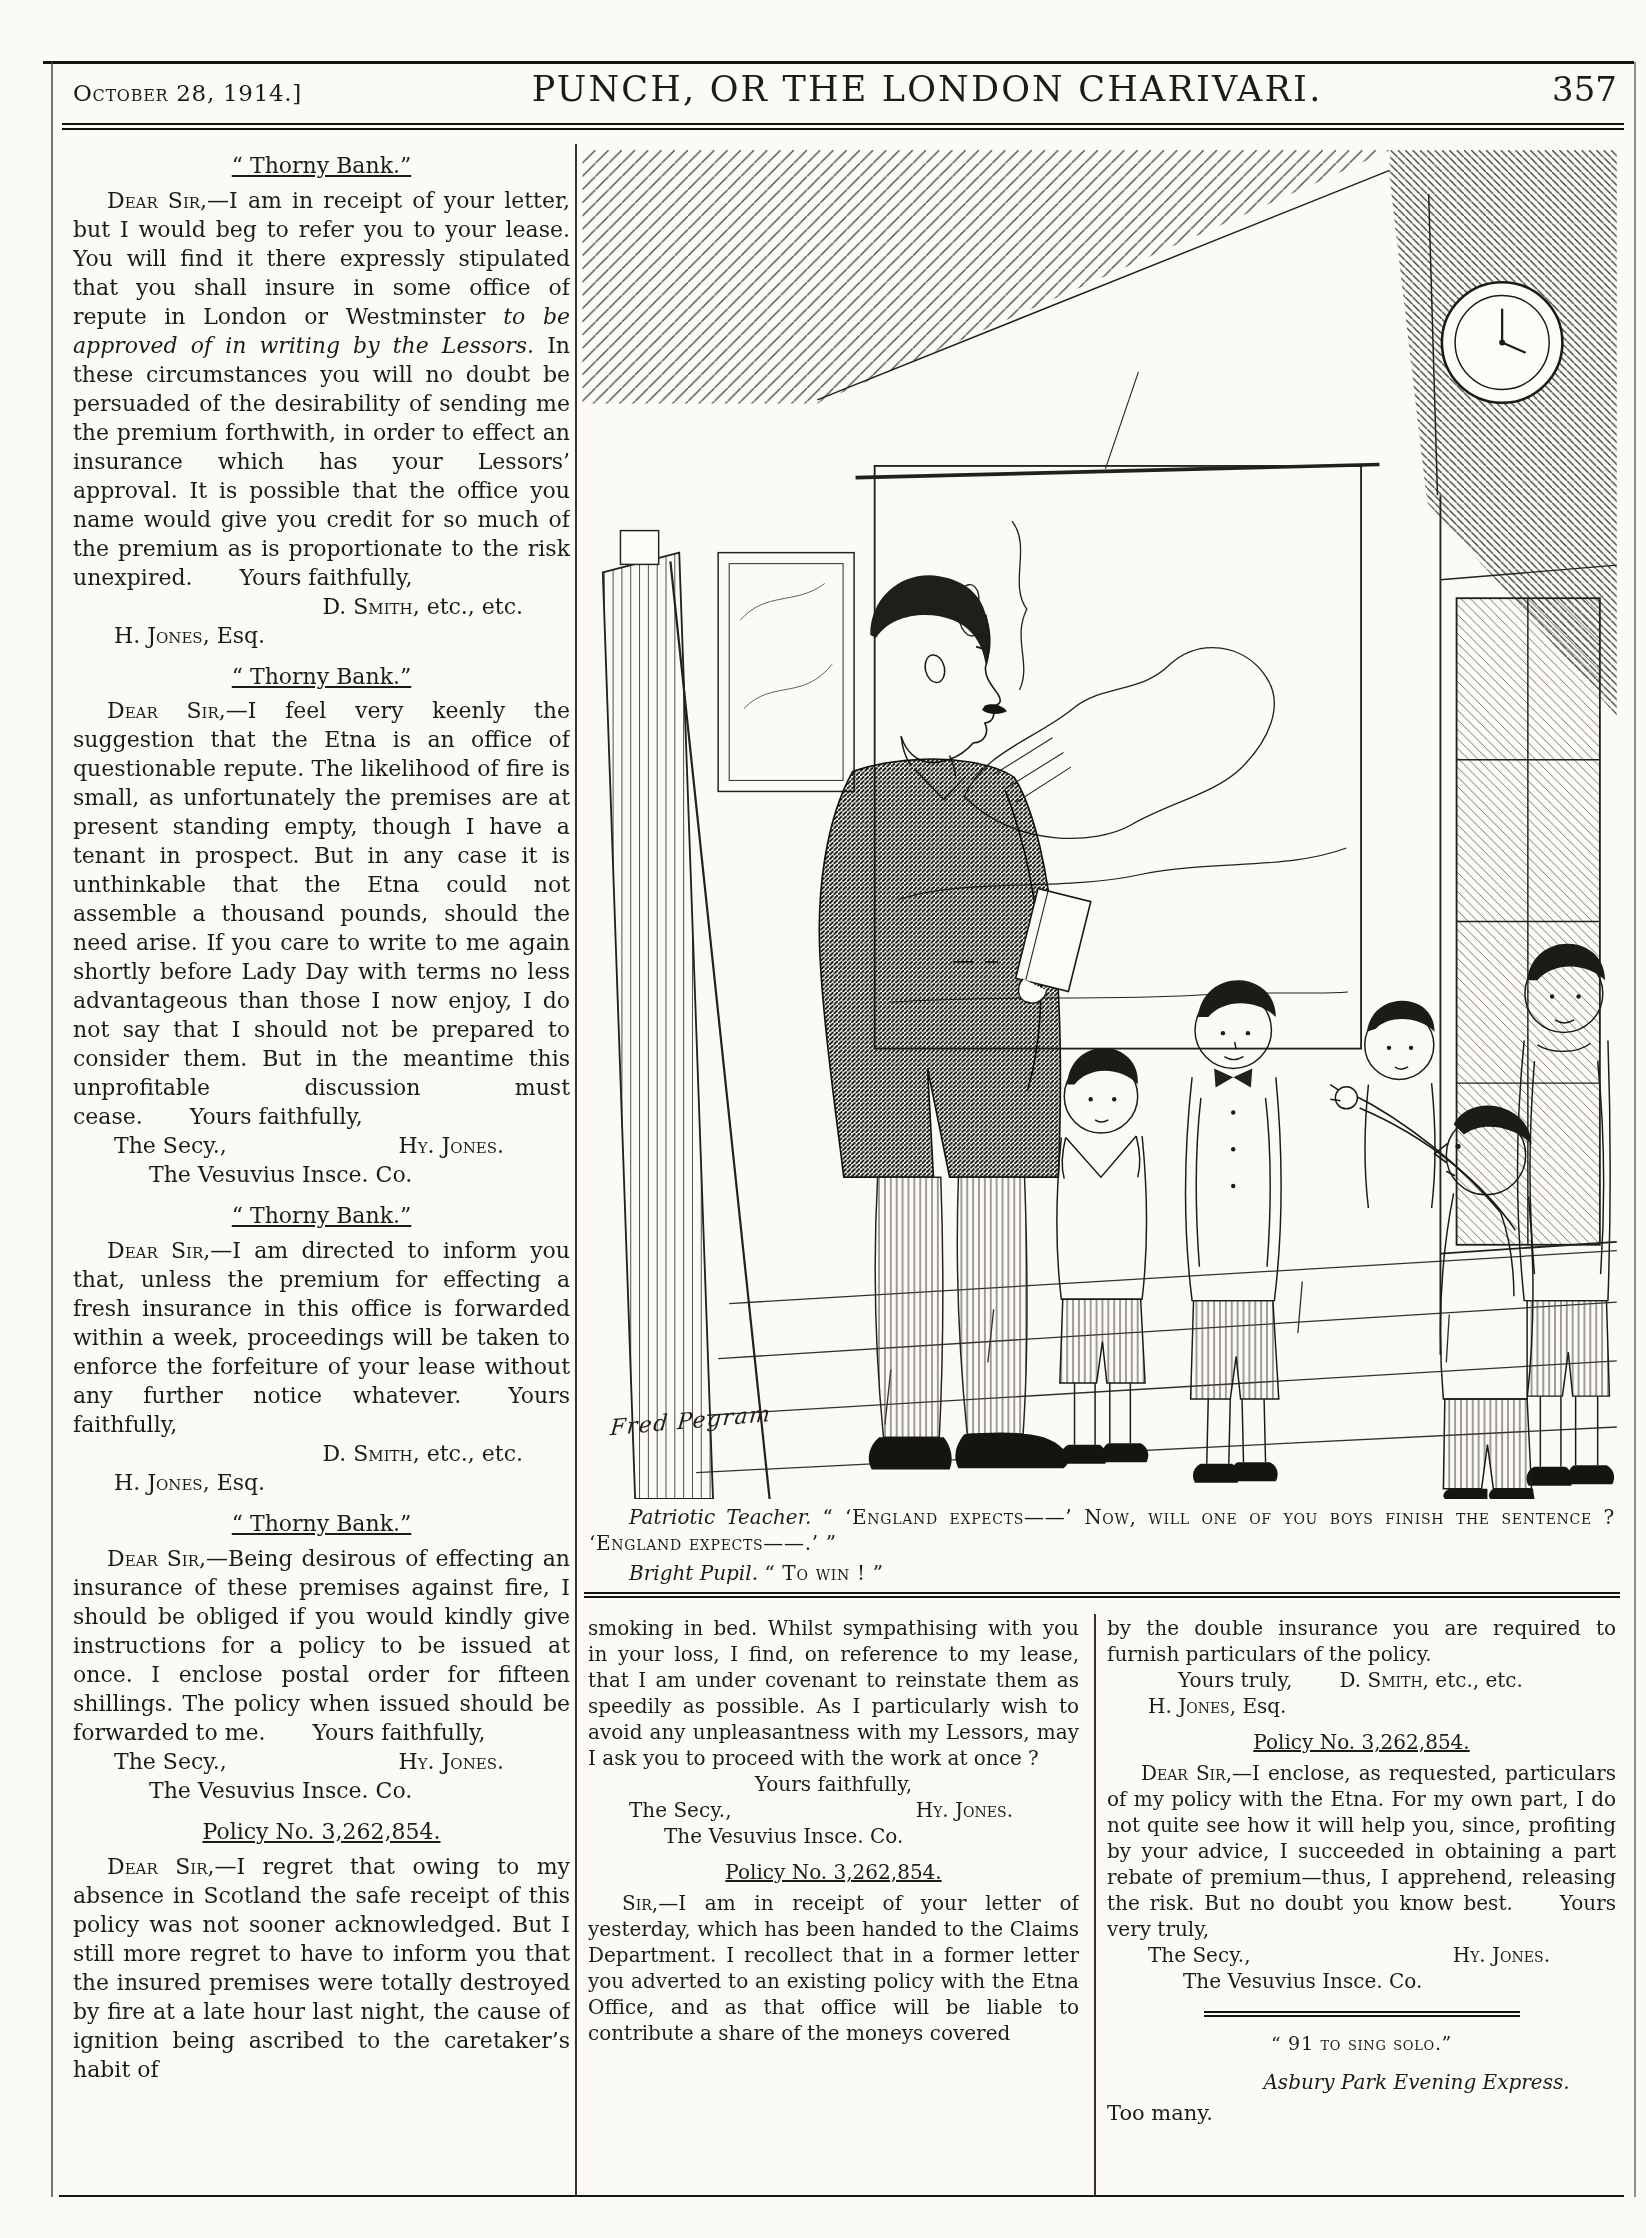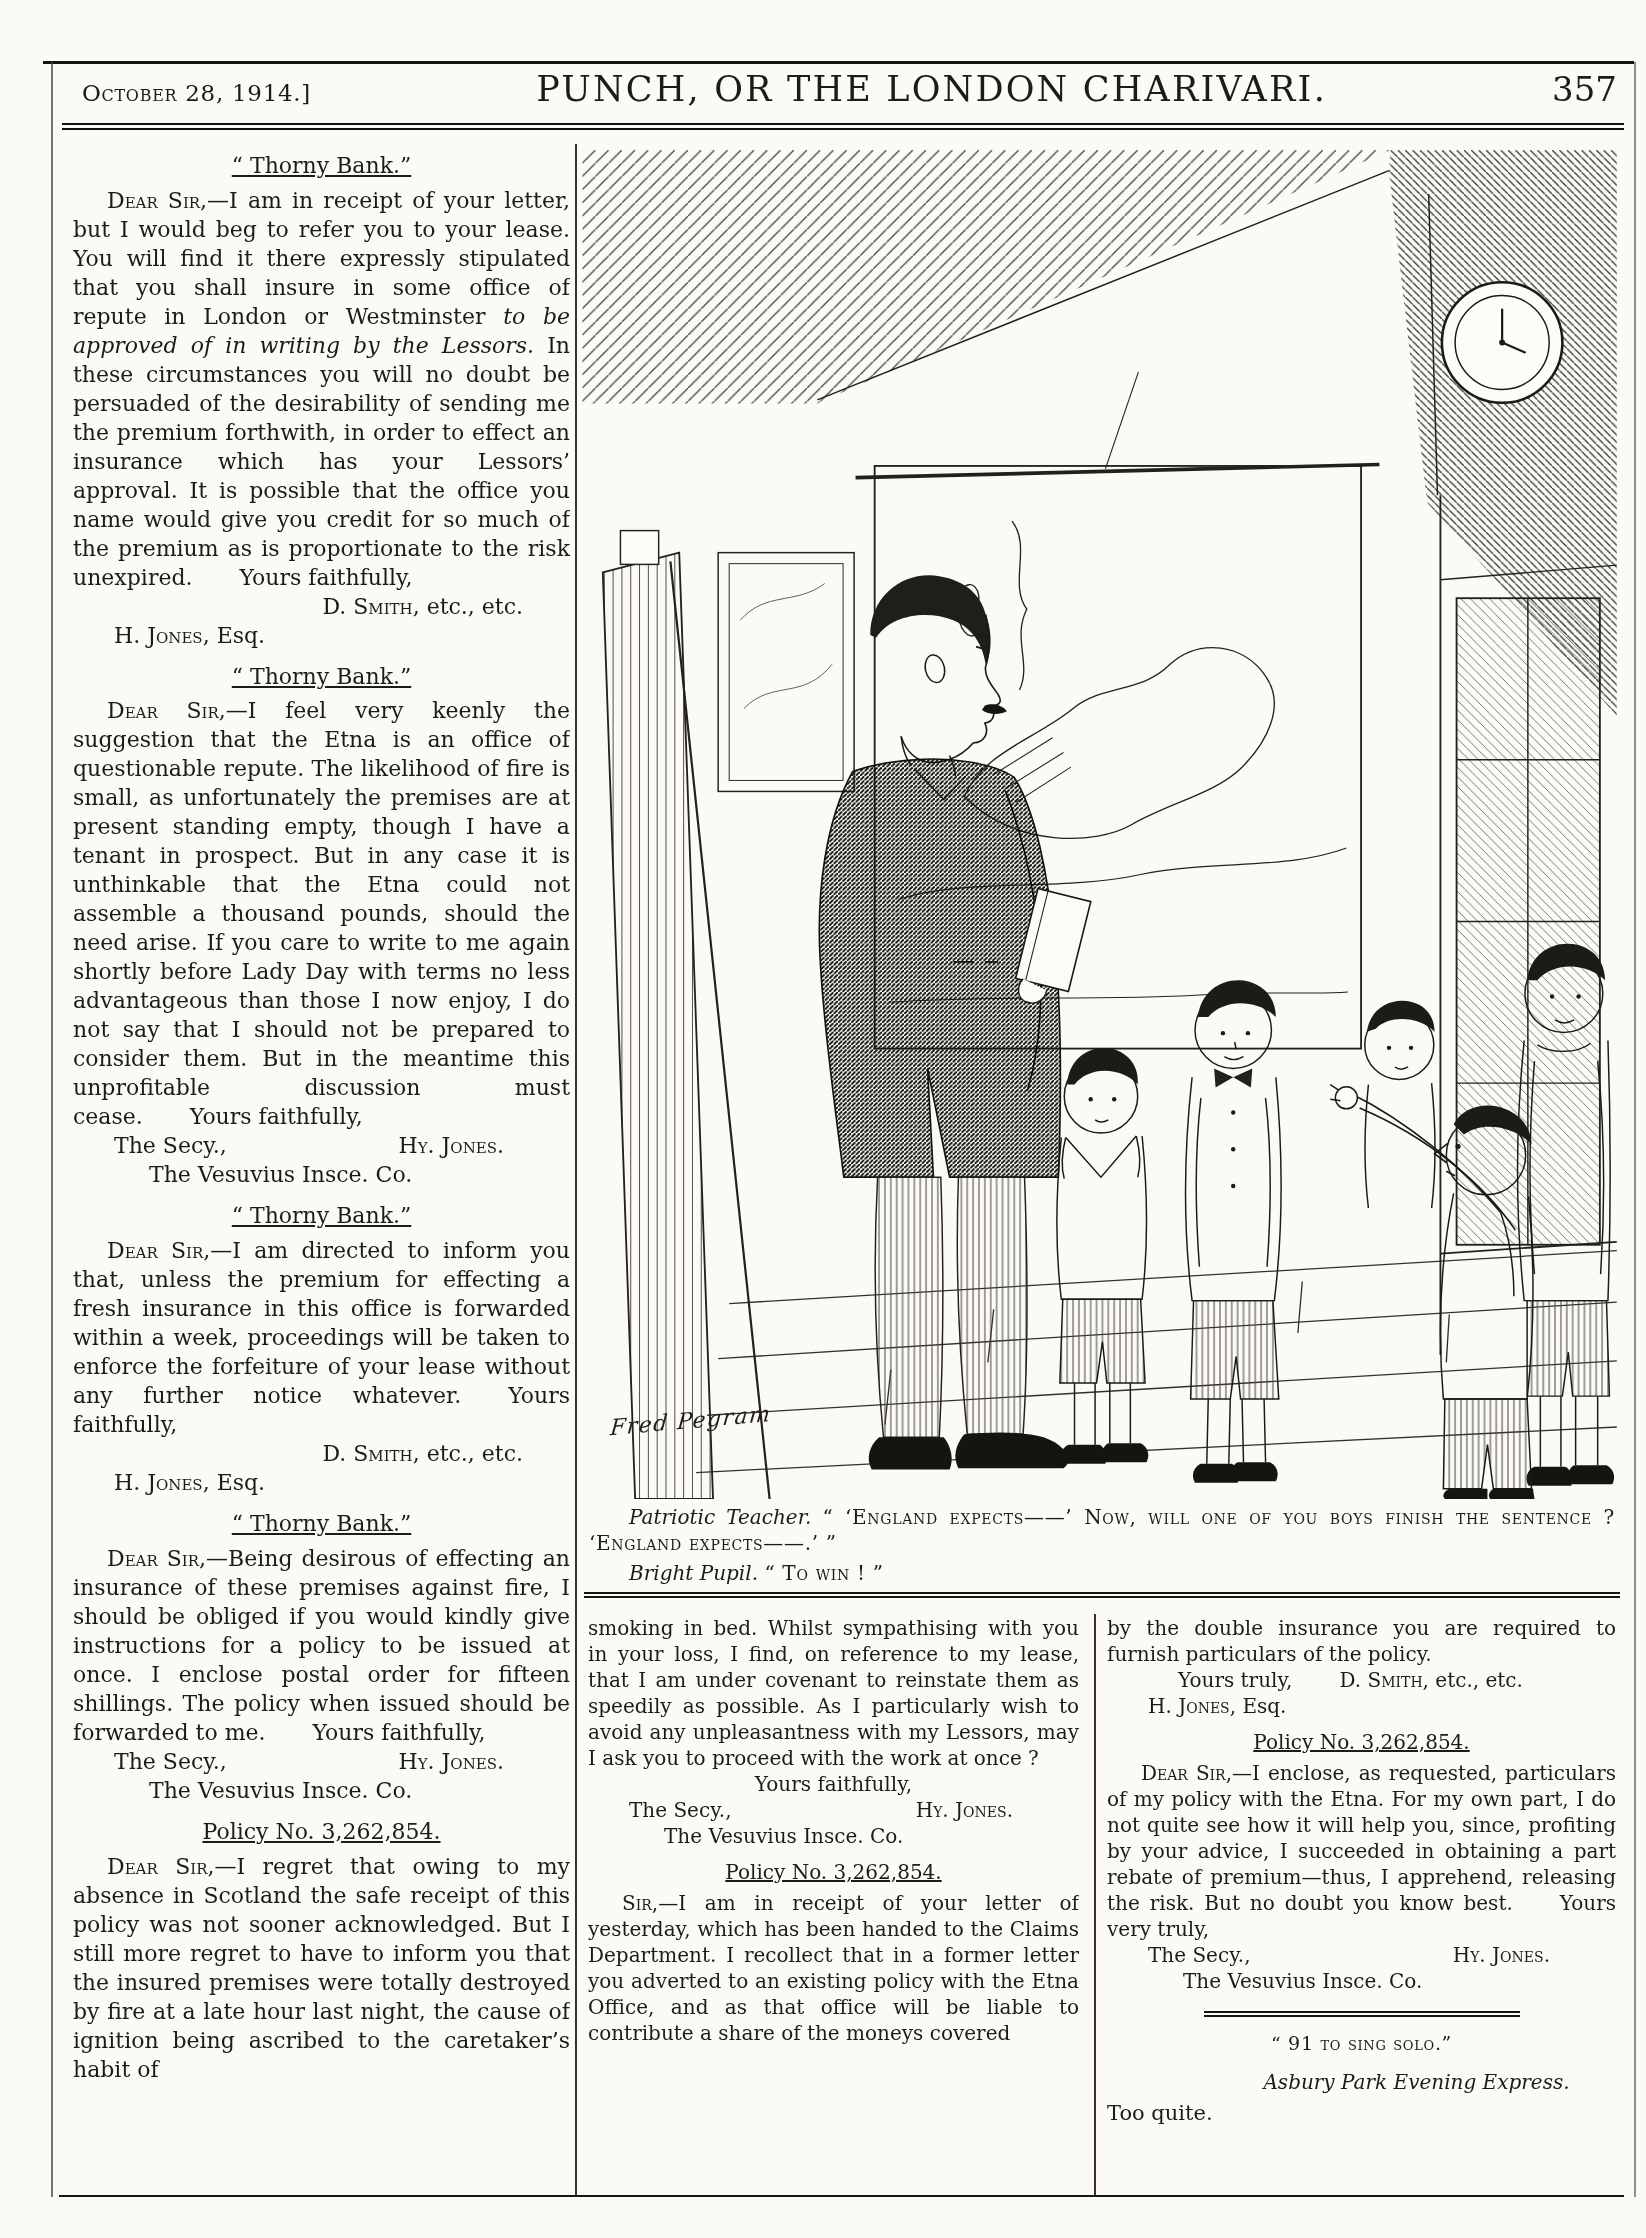--- a/index.html
+++ b/index.html
@@ -13,21 +13,21 @@
   .frame-left{position:absolute;left:51px;top:62px;height:2135px;width:1.5px;background:#4a463c;opacity:.75;}
   .frame-right{position:absolute;right:10.3px;top:62px;height:2135px;width:1.5px;background:#4a463c;opacity:.6;}
   .frame-bottom{position:absolute;left:59px;right:22px;top:2195px;height:2.2px;background:#181613;}
   .hdr-rule{position:absolute;left:62px;right:22px;top:123px;height:6.6px;
             border-top:2.9px solid #14120e;border-bottom:2.2px solid #14120e;box-sizing:border-box;}
   .vrule-main{position:absolute;left:575px;top:144px;height:2051px;width:1.5px;background:#37332a;}
   .vrule-bottom{position:absolute;left:1094px;top:1614px;height:581px;width:1.5px;background:#37332a;}
   .caption-rule{position:absolute;left:584px;right:26px;top:1592px;height:5.9px;
             border-top:2.2px solid #16140f;border-bottom:2.2px solid #16140f;box-sizing:border-box;}
   
-  .header{position:absolute;left:82px;right:29px;top:69px;display:flex;align-items:baseline;}
+  .header{position:absolute;left:73px;right:29px;top:69px;display:flex;align-items:baseline;}
   .h-date{font-size:23px;font-variant:small-caps;letter-spacing:0.7px;}
   .h-title{flex:1;text-align:center;font-size:35px;letter-spacing:2.2px;}
   .h-page{font-size:34px;}
   
   .col-left{position:absolute;left:73px;top:148px;width:497px;height:2043px;
             font-size:22px;line-height:29px;text-align:justify;overflow:hidden;}
   .letter-head{text-align:center;margin:11.8px 0 5.9px;text-indent:0;text-decoration:underline;}
   .first-head{margin-top:2.9px;}
   .body-p{margin:0;text-indent:34px;}
   .cont-p{margin:0;text-indent:0;}
@@ -334,18 +334,18 @@
       <p class="pair cont-p">
         <span>The Secy.,</span>
         <span><span class="sc">Hy. Jones.</span></span>
       </p>
       <p class="sig-center cont-p">The Vesuvius Insce. Co.</p>
     </div>
     <div class="qrule"></div>
     <div>
       <p class="q-title sc">“ 91 to sing solo.”</p>
       <p class="q-source">Asbury Park Evening Express.</p>
-      <p class="q-comment">Too quite.</p>
+      <p class="q-comment">Too many.</p>
     </div>
   </div>
 
 </div>
 
 
 </body></html>

